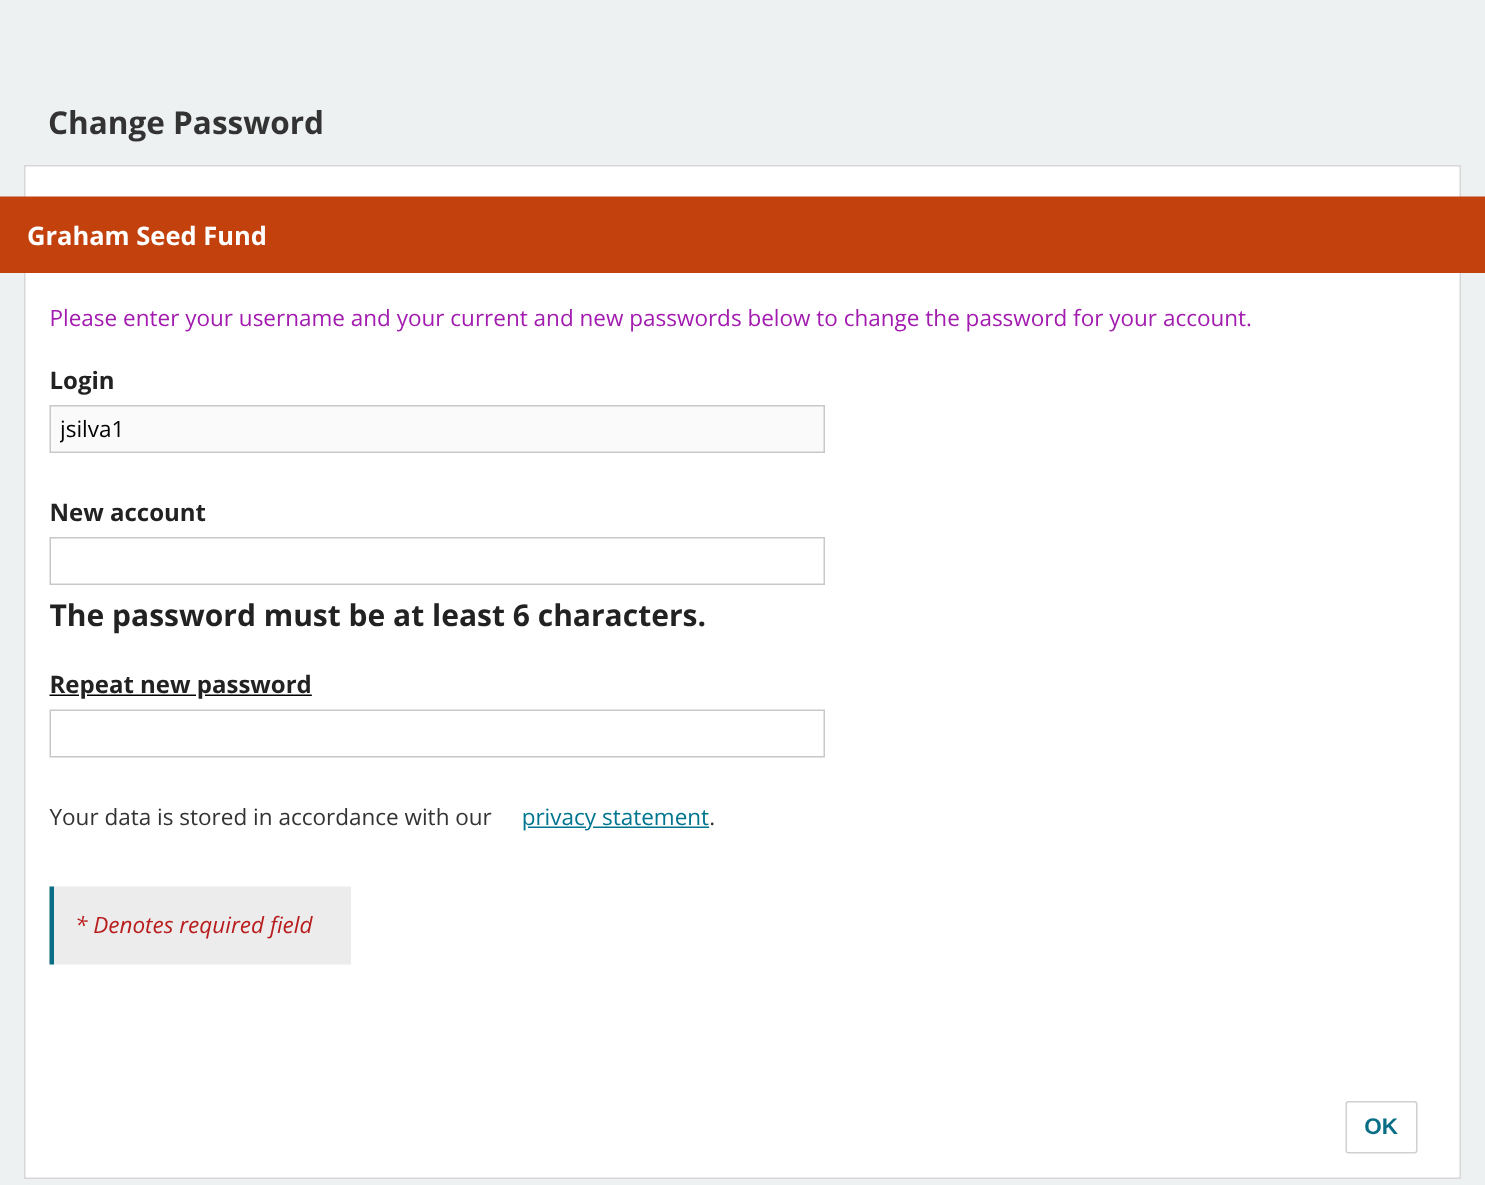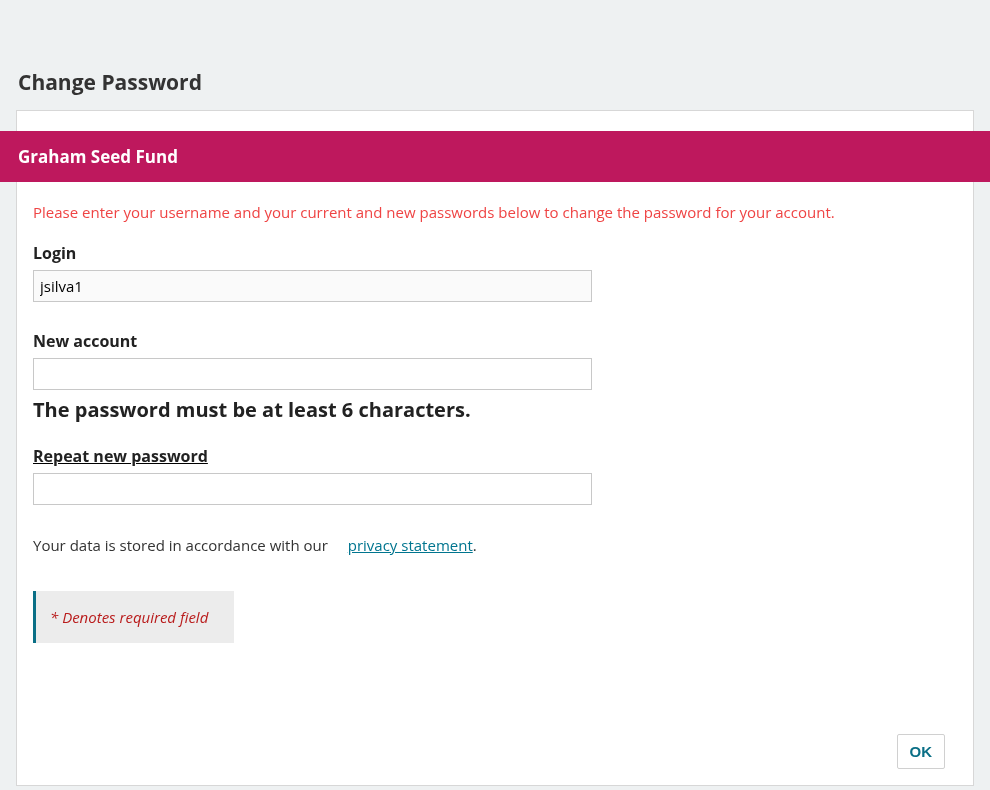--- a/index.html
+++ b/index.html
@@ -11,59 +11,59 @@
       font-family: "Segoe UI", "Open Sans", Arial, sans-serif;
       background: #eef1f2;
       width: 990px;
       height: 790px;
       overflow: hidden;
     }
     .page-title {
       font-size: 21px;
       font-weight: 700;
       color: #333;
-      padding: 68px 0 0 18px;
+      padding: 68px 0 0 32px;
     }
     .card {
       position: absolute;
       left: 16px;
       right: 16px;
       top: 110px;
       bottom: 4px;
       background: #fff;
       border: 1px solid #d7d7d7;
     }
     .card-header {
-      background: #be185d;
+      background: #c2410c;
       color: #fff;
       font-weight: 700;
       font-size: 17px;
       padding: 14px 16px;
       margin-left: -17px;
       margin-right: -17px;
       margin-top: 20px;
       padding-left: 18px;
     }
     .instructions {
       font-size: 15px;
-      color: #ef4444;
+      color: #a21caf;
       padding: 20px 16px 10px 16px;
     }
     .form-group {
       padding: 10px 3px 0 16px;
     }
     .form-label {
       font-weight: 700;
       font-size: 16px;
       color: #222;
       display: block;
       margin-bottom: 6px;
     }
     .form-input {
-      width: 559px;
+      width: 517px;
       height: 32px;
       border: 1px solid #c8c8c8;
       padding: 4px 6px;
       font-size: 15px;
       font-family: inherit;
       background: #fff;
     }
     .form-input.readonly {
       background: #fafafa;
     }

